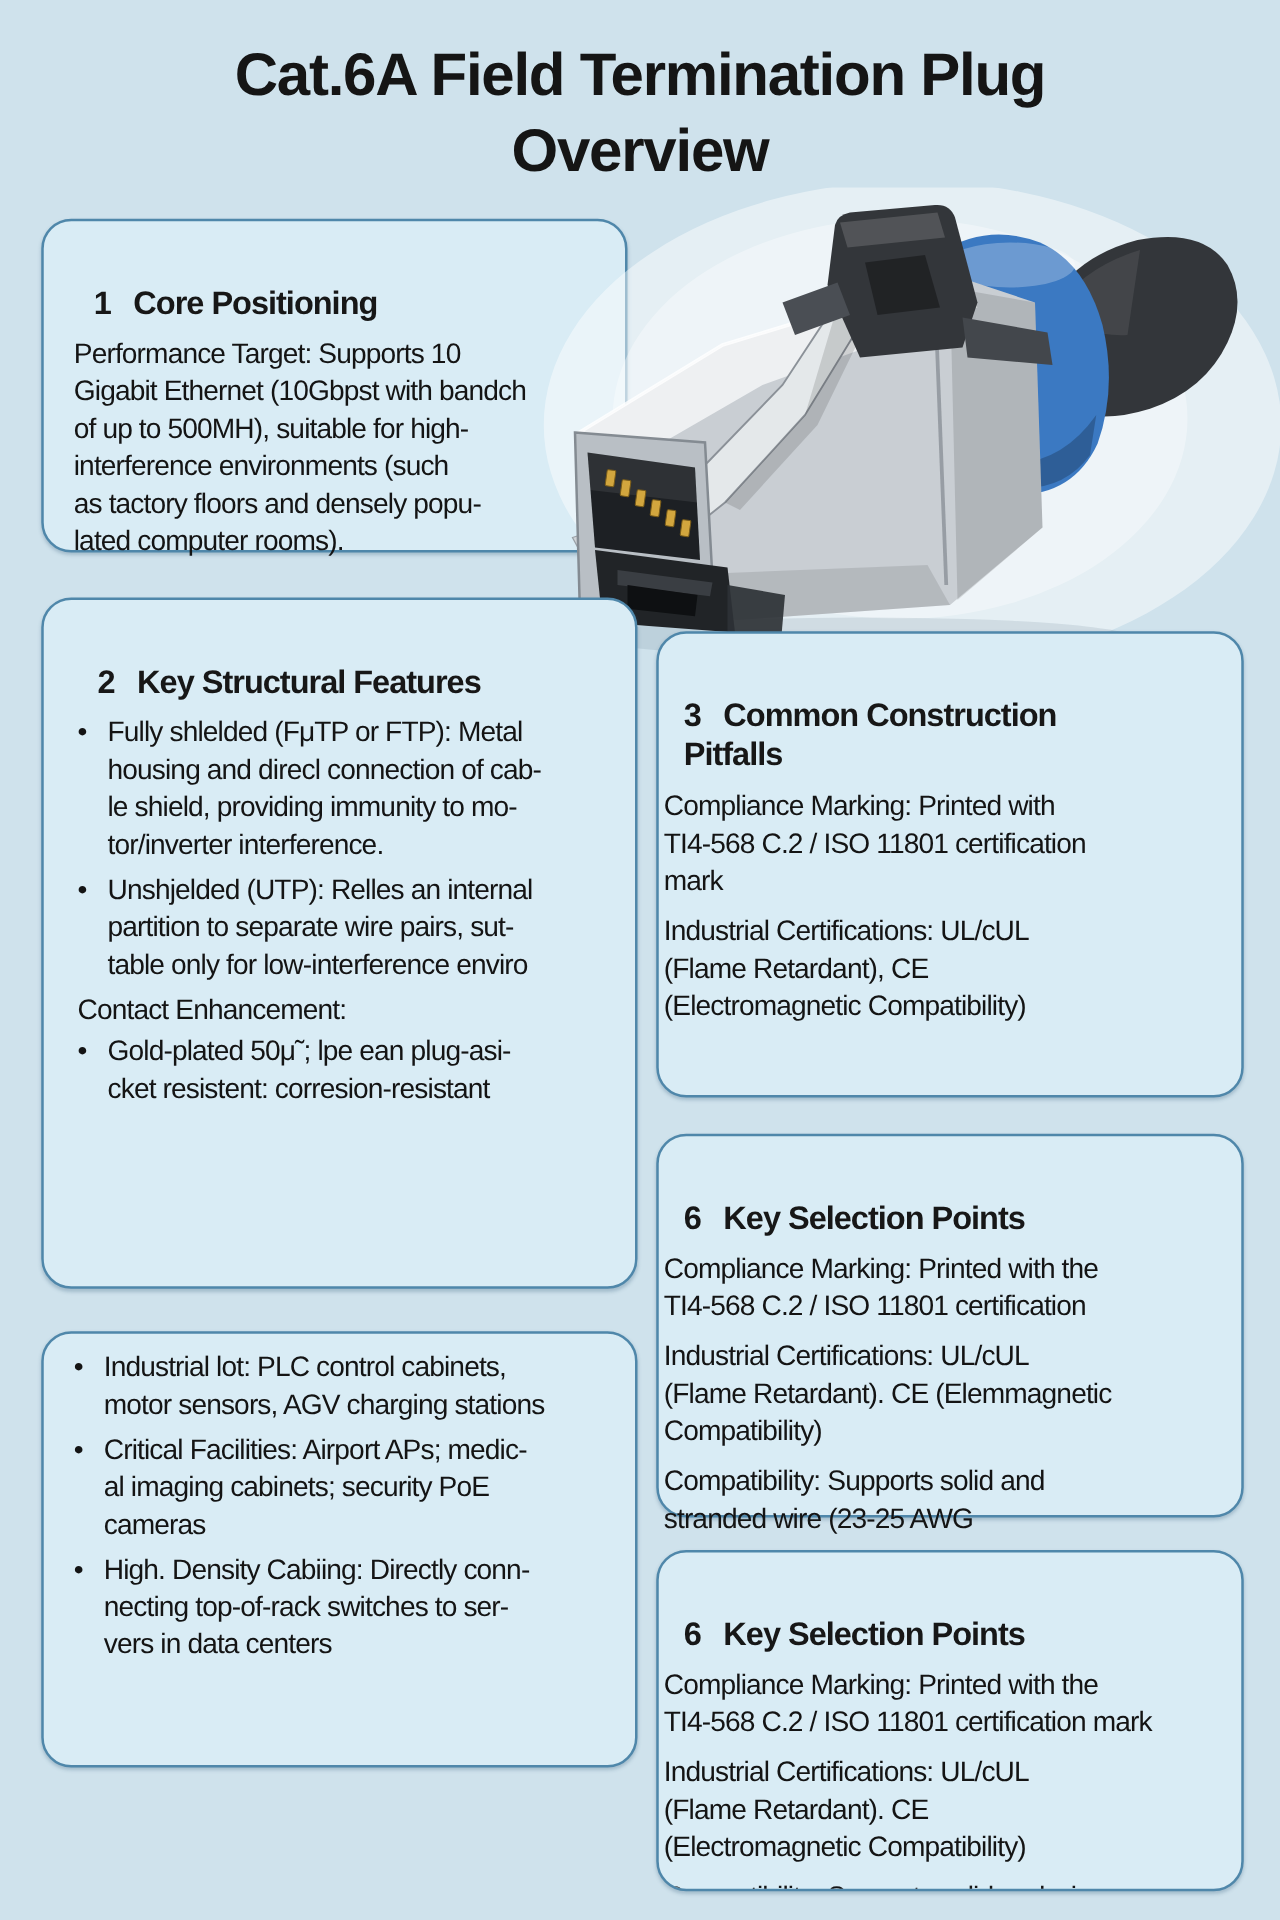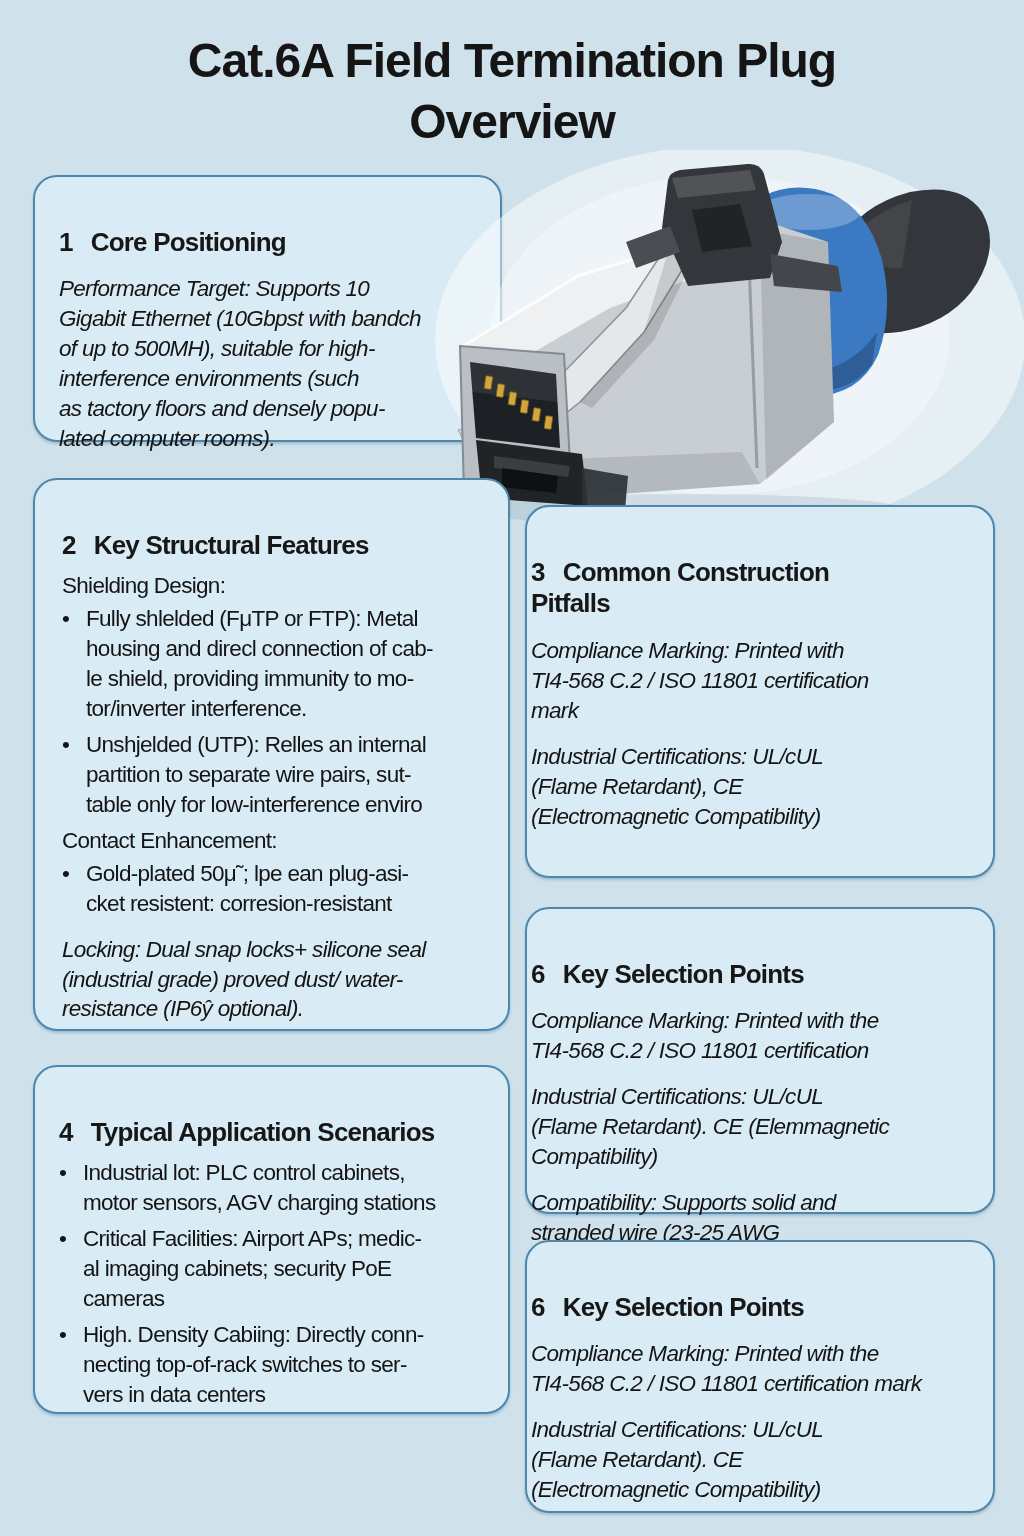--- a/index.html
+++ b/index.html
@@ -17,27 +17,27 @@
   }
   .box{
     position:absolute;background:var(--box-bg);
     border:2px solid var(--box-border);border-radius:24px;
     box-sizing:border-box;padding:12px 22px 12px 24px;
     box-shadow:0 2px 3px rgba(60,100,130,.30);
   }
   .box.right{padding:12px 4px;}
   .hd{
     font-size:26px;font-weight:bold;letter-spacing:-0.8px;line-height:1.22;
-    margin:6px 0 10px 0;white-space:pre-line;color:#171717;
+    margin:6px 0 10px 16px;white-space:pre-line;color:#171717;
   }
   .hd .num{margin-right:18px;}
   .para,.plabel,.blines{
     font-size:22.5px;letter-spacing:-0.7px;line-height:1.33;white-space:pre-line;
   }
-  .para{margin:16px 0 10px 0;font-style:italic;}
+  .para{margin:4px 0 10px 0;}
   .plabel{margin:0 0 3px 0;}
   .bullet{display:flex;margin:0 0 6px 0;}
   .bullet .dot{flex:none;width:24px;font-size:22.5px;line-height:1.33;}
   .blines{flex:1;}
   .plug-wrap{position:absolute;left:430px;top:150px;width:594px;height:380px;}
 </style>
 </head>
 <body>
 
 <div class="page">
@@ -101,43 +101,39 @@
     <path d="M 46 290 L 152 304 L 158 356 L 52 348 Z" fill="var(--plug-black)"></path>
     <path d="M 64 306 L 140 316 L 138 327 L 64 318 Z" fill="#3a3e43"></path>
     <path d="M 72 318 L 128 326 L 126 343 L 72 337 Z" fill="#0e1012"></path>
     <path d="M 152 318 L 198 326 L 194 372 L 152 364 Z" fill="#2e3236" opacity="0.92"></path>
   </svg>
 
   <div class="box" id="box2" style="left:33px;top:478px;width:477px;height:553px;padding-left:27px;">
     <div class="hd">
       <span class="num">2</span><span>Key Structural Features</span>
     </div>
-    <div class="plabel">Shielding Design:</div>
     <div class="bullet">
       <span class="dot">•</span>
       <div class="blines">Fully shlelded (FμTP or FTP): Metal
 housing and direcl connection of cab-
 le shield, providing immunity to mo-
 tor/inverter interference.</div>
     </div>
     <div class="bullet">
       <span class="dot">•</span>
       <div class="blines">Unshjelded (UTP): Relles an internal
 partition to separate wire pairs, sut-
 table only for low-interference enviro</div>
     </div>
     <div class="plabel">Contact Enhancement:</div>
     <div class="bullet">
       <span class="dot">•</span>
       <div class="blines">Gold-plated 50μ˜; lpe ean plug-asi-
 cket resistent: corresion-resistant</div>
     </div>
-    <div class="para">Locking: Dual snap locks+ silicone seal
-(industrial grade) proved dust/ water-
-resistance (IP6ŷ optional).</div>
   </div>
 
   <div class="box right" id="box3" style="left:525px;top:505px;width:470px;height:373px;">
     <div class="hd">
       <span class="num">3</span><span>Common Construction
 Pitfalls</span>
     </div>
     <div class="para">Compliance Marking: Printed with
 TI4-568 C.2 / ISO 11801 certification
 mark</div>
@@ -153,23 +149,20 @@
     <div class="para">Compliance Marking: Printed with the
 TI4-568 C.2 / ISO 11801 certification</div>
     <div class="para">Industrial Certifications: UL/cUL
 (Flame Retardant). CE (Elemmagnetic
 Compatibility)</div>
     <div class="para">Compatibility: Supports solid and
 stranded wire (23-25 AWG</div>
   </div>
 
   <div class="box" id="box4" style="left:33px;top:1065px;width:477px;height:349px;">
-    <div class="hd">
-      <span class="num">4</span><span>Typical Application Scenarios</span>
-    </div>
     <div class="bullet">
       <span class="dot">•</span>
       <div class="blines">Industrial lot: PLC control cabinets,
 motor sensors, AGV charging stations</div>
     </div>
     <div class="bullet">
       <span class="dot">•</span>
       <div class="blines">Critical Facilities: Airport APs; medic-
 al imaging cabinets; security PoE
 cameras</div>

